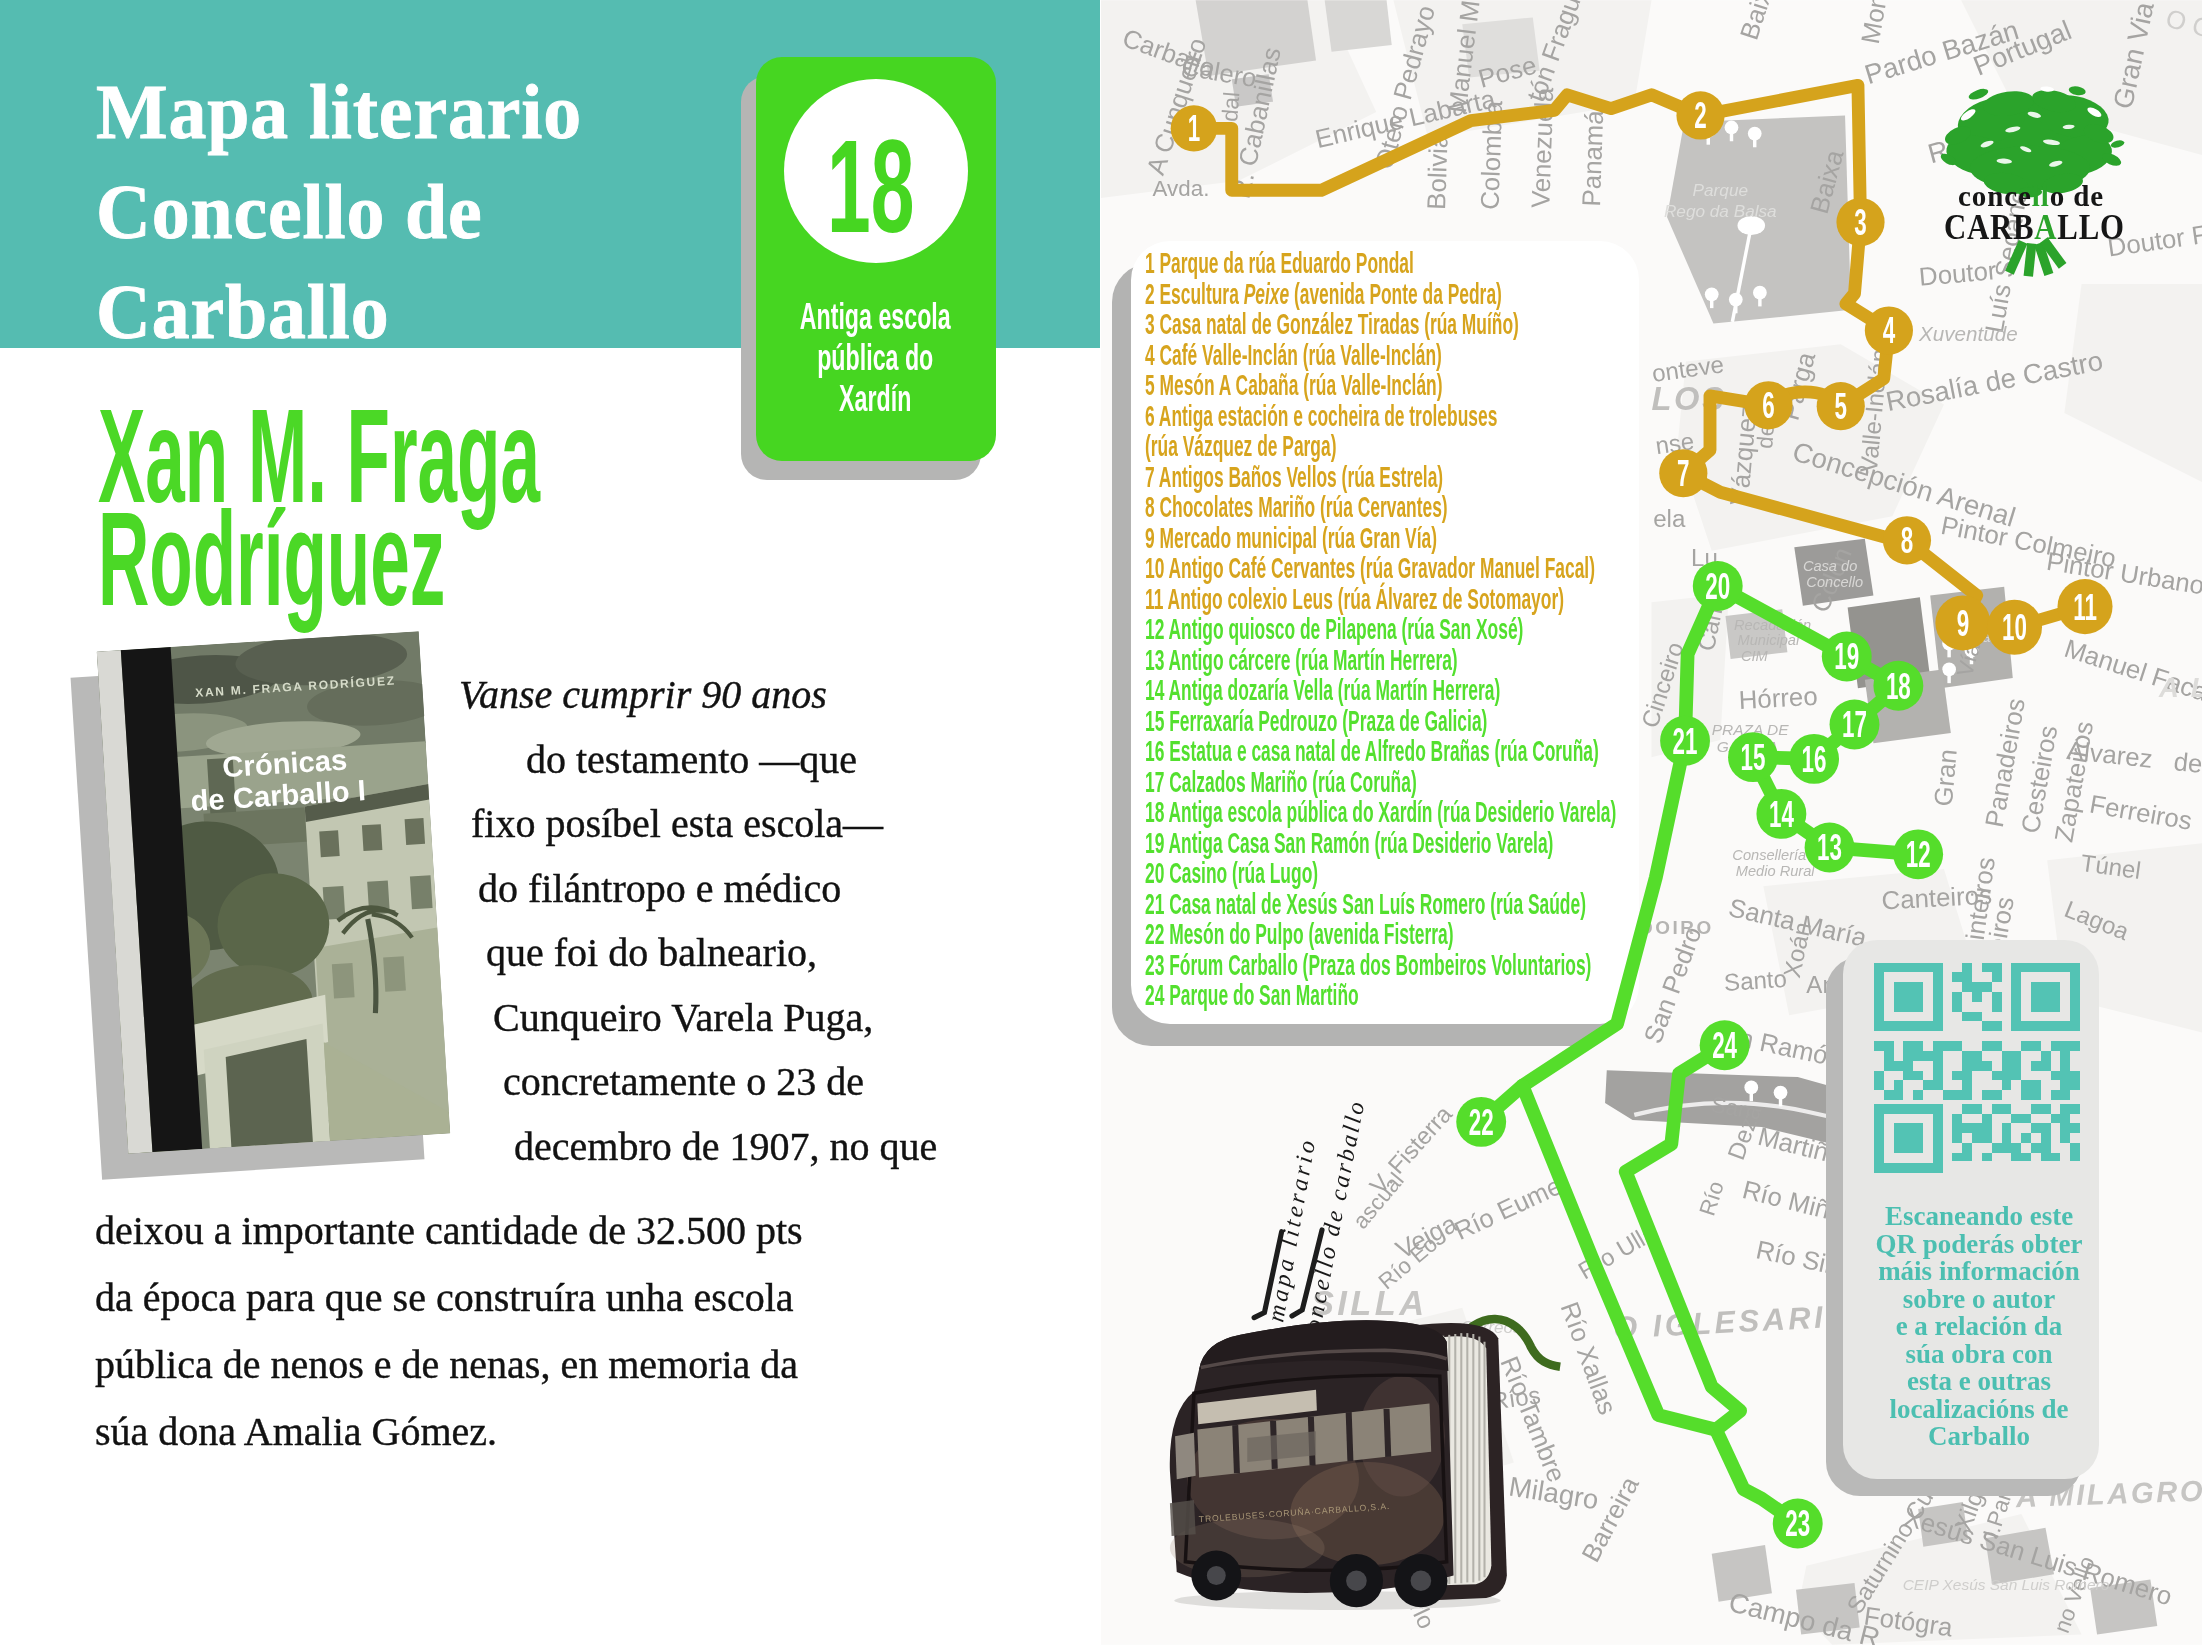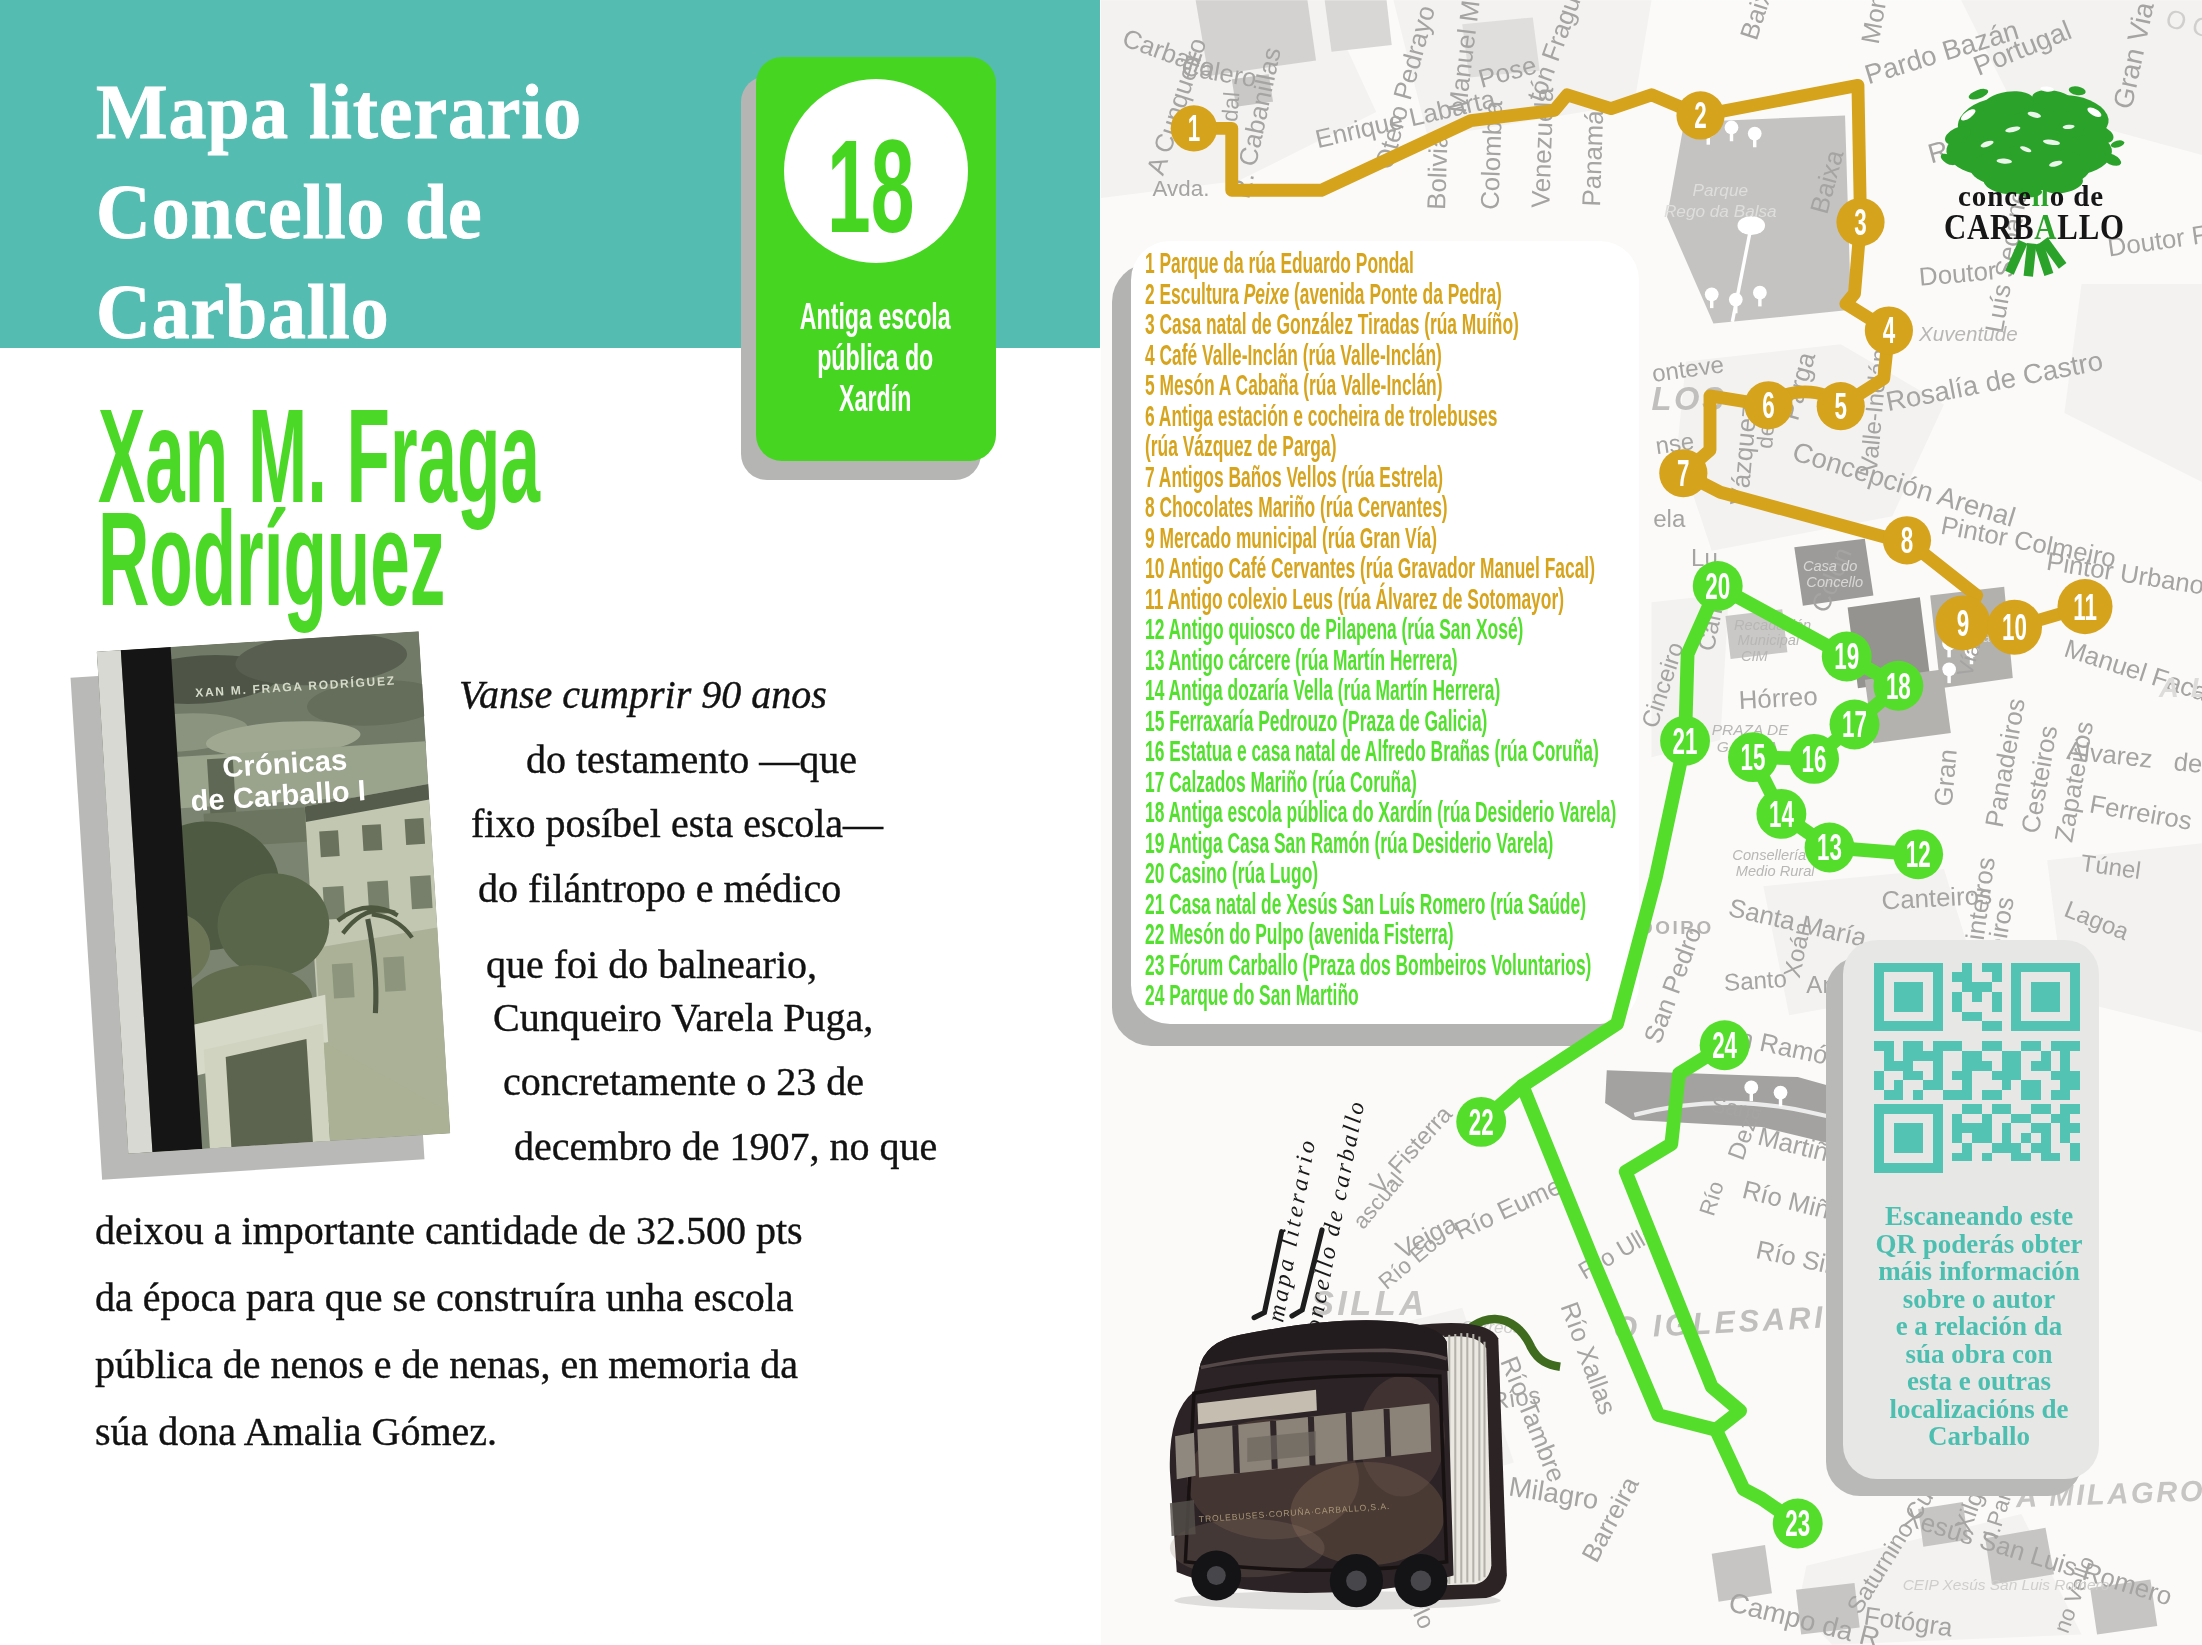--- a/index.html
+++ b/index.html
@@ -78,21 +78,21 @@
   <rect x="0" y="0" width="28" height="585" fill="#d9d9d4"></rect>
   <rect x="28" y="0" width="58" height="585" fill="#151515"></rect>
 </svg>
 </div>
 
 <div class="abs" style="left:0;top:0;font-family:'Liberation Serif',serif;color:#121212;font-size:40px;-webkit-text-stroke:0.4px #121212;">
 <div class="abs" style="left:459px;top:671px;white-space:nowrap;font-style:italic;">Vanse cumprir 90 anos</div>
 <div class="abs" style="left:487px;top:736px;white-space:nowrap;margin-left:39px;">do testamento —que</div>
 <div class="abs" style="left:471px;top:800px;white-space:nowrap;">fixo posíbel esta escola—</div>
 <div class="abs" style="left:478px;top:865px;white-space:nowrap;">do filántropo e médico</div>
-<div class="abs" style="left:486px;top:929px;white-space:nowrap;margin-top:12px;">que foi do balneario,</div>
+<div class="abs" style="left:486px;top:929px;white-space:nowrap;">que foi do balneario,</div>
 <div class="abs" style="left:493px;top:994px;white-space:nowrap;">Cunqueiro Varela Puga,</div>
 <div class="abs" style="left:503px;top:1058px;white-space:nowrap;">concretamente o 23 de</div>
 <div class="abs" style="left:514px;top:1123px;white-space:nowrap;">decembro de 1907, no que</div>
 <div class="abs" style="left:95px;top:1207px;white-space:nowrap;">deixou a importante cantidade de 32.500 pts</div>
 <div class="abs" style="left:95px;top:1274px;white-space:nowrap;">da época para que se construíra unha escola</div>
 <div class="abs" style="left:95px;top:1341px;white-space:nowrap;">pública de nenos e de nenas, en memoria da</div>
 <div class="abs" style="left:95px;top:1408px;white-space:nowrap;">súa dona Amalia Gómez.</div>
 </div>
 
 

